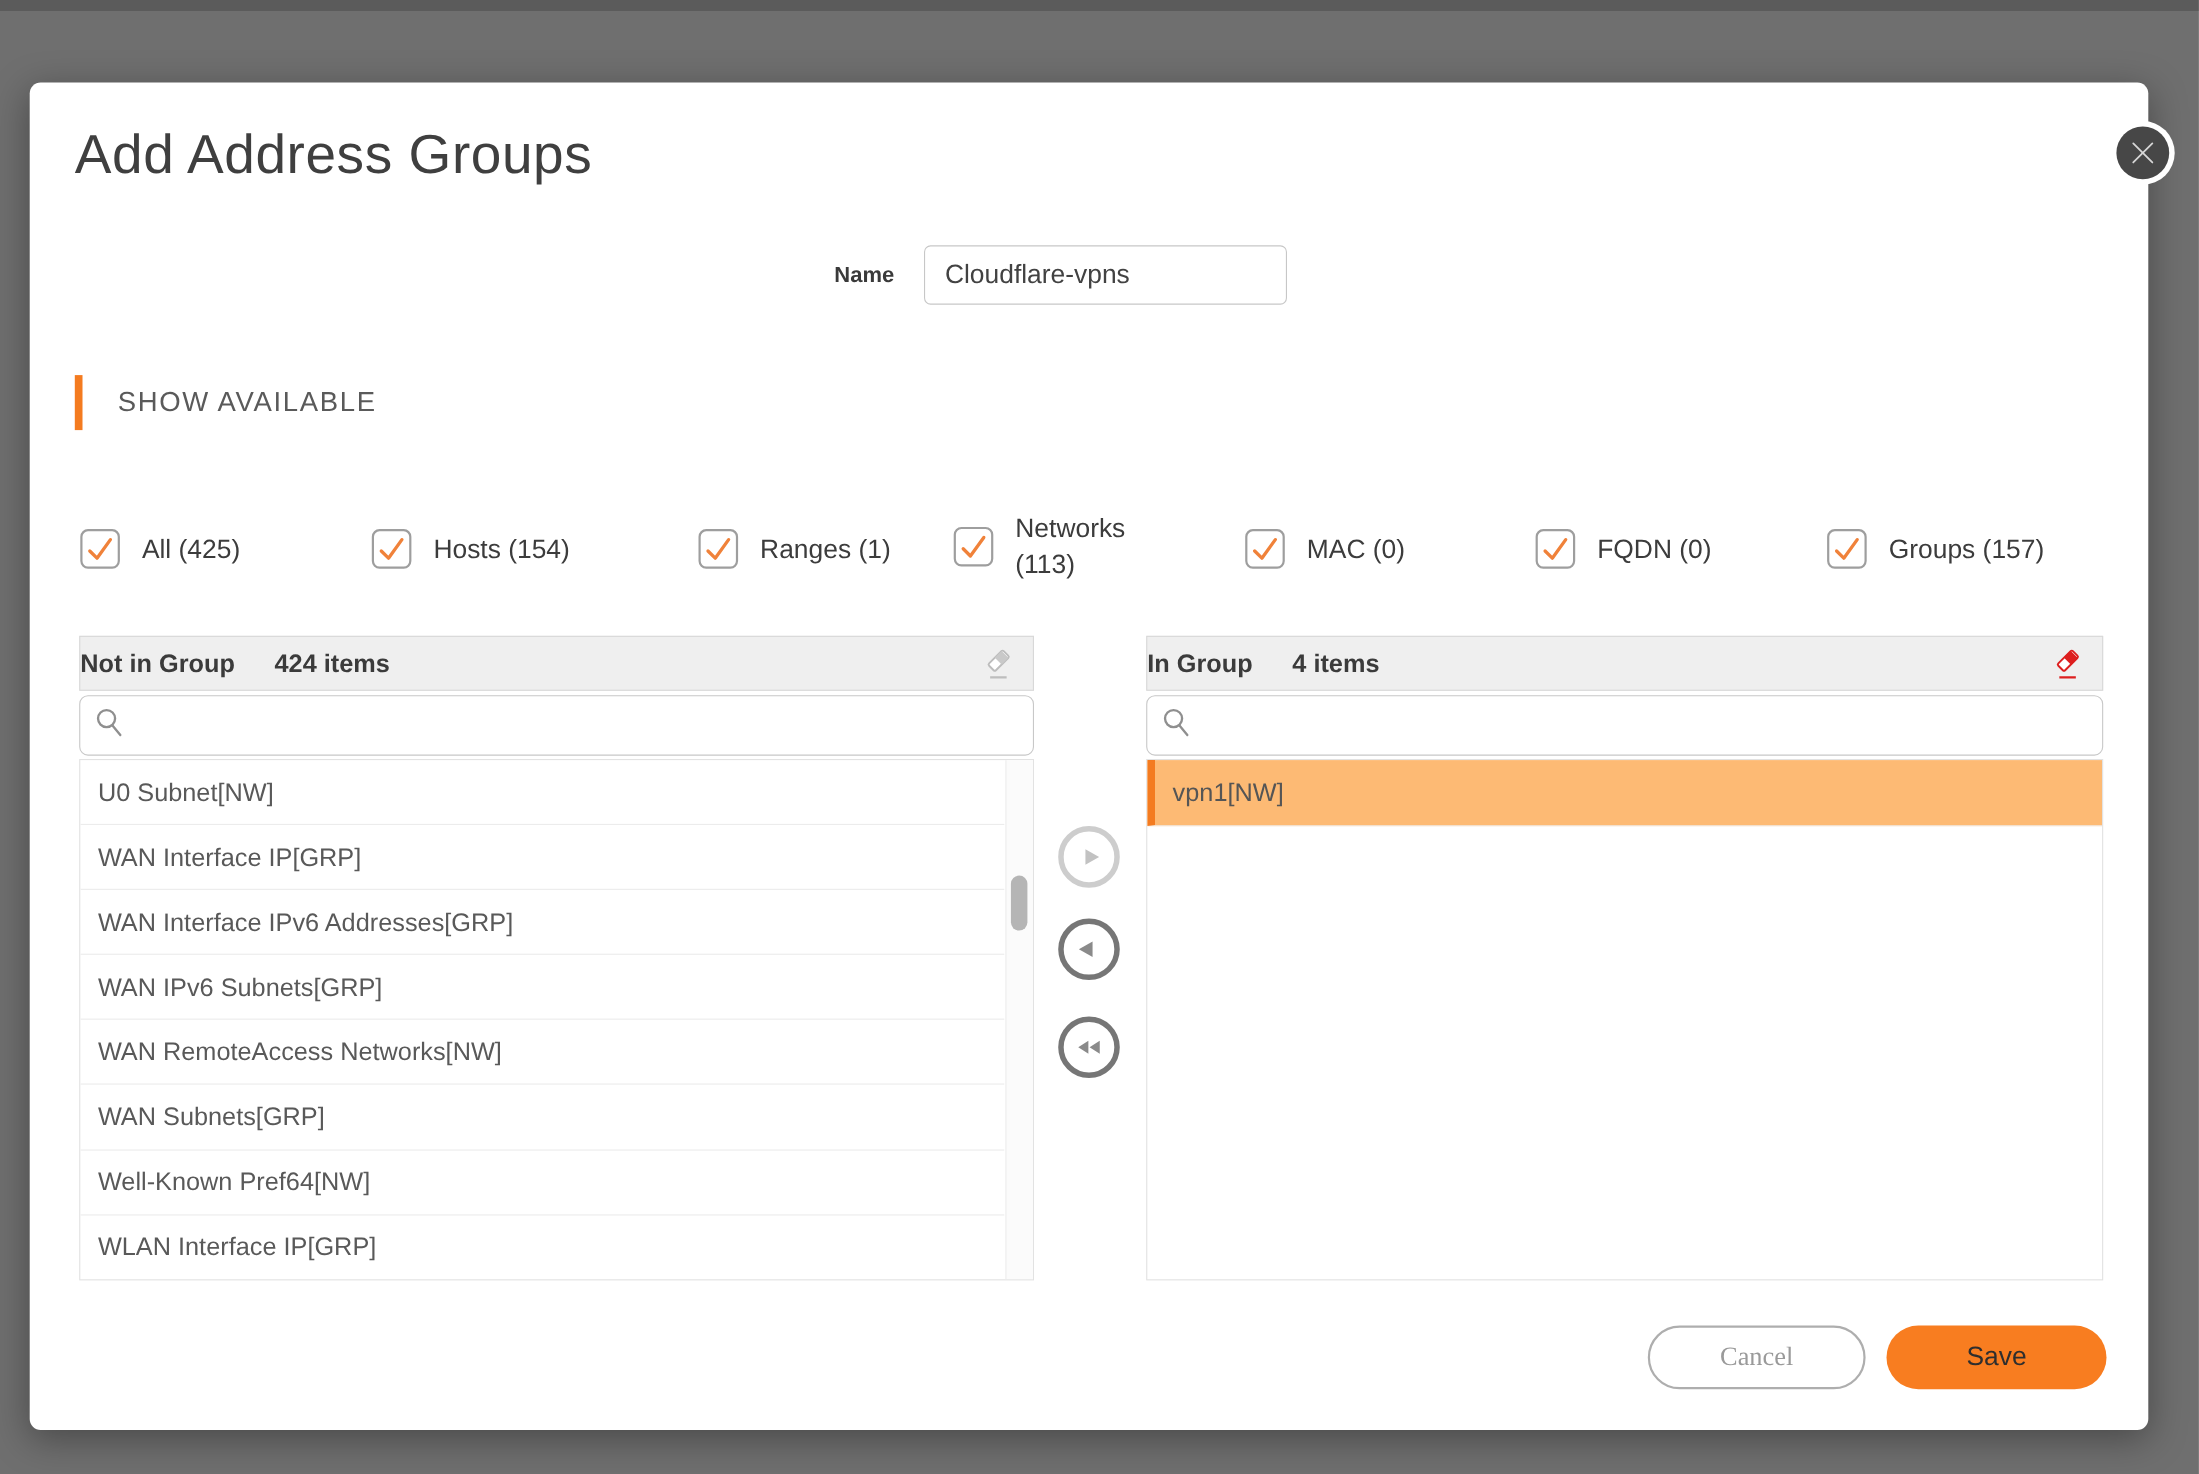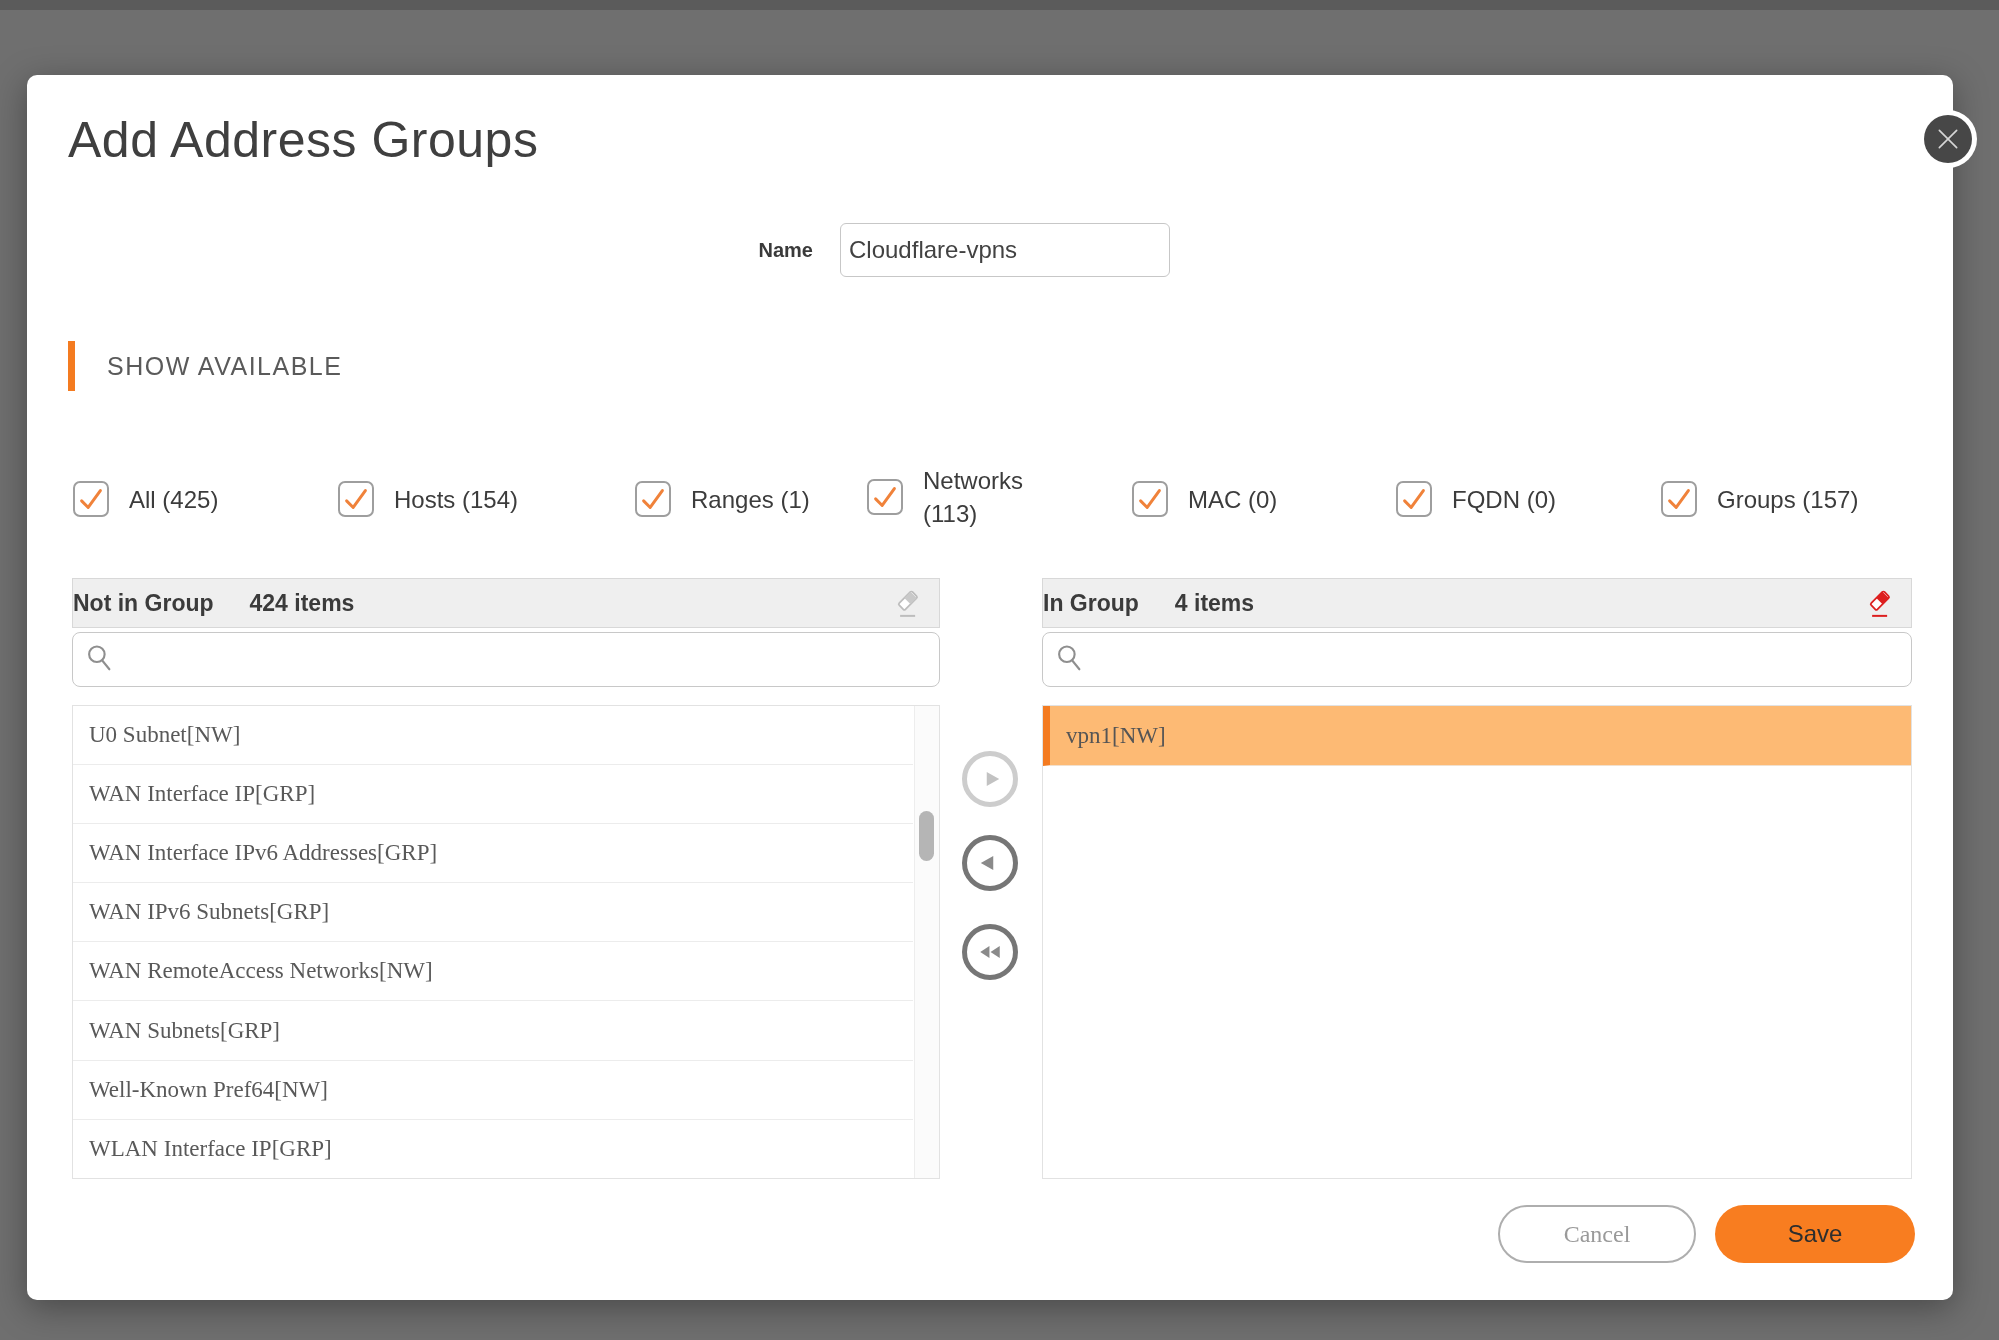--- a/index.html
+++ b/index.html
@@ -32,21 +32,21 @@
   .title{
     position:absolute; left:41px; top:36px;
     font-size:50px; font-weight:500; color:#3f3f3f; letter-spacing:.5px;
   }
   .name-label{
     position:absolute; left:566px; top:148px; width:220px; height:54px;
     line-height:54px; text-align:right; font-size:20px; font-weight:700; color:#3a3a3a;
   }
   .name-input{
     position:absolute; left:813px; top:148px; width:330px; height:54px;
-    border:1px solid #c7c7c7; border-radius:6px; padding:0 8px;
+    border:1px solid #c7c7c7; border-radius:6px; padding:0 18px;
     font-size:24px; color:#424242; outline:none;
     font-family:"Liberation Sans","DejaVu Sans",sans-serif;
   }
   .section-bar{
     position:absolute; left:41px; top:266px; width:7px; height:50px; background:#f47b20;
   }
   .section-label{
     position:absolute; left:80px; top:266px; height:50px; line-height:50px;
     font-size:25px; color:#5a5a5a; letter-spacing:1.5px;
   }
@@ -78,22 +78,22 @@
     position:relative; margin-top:4px; height:55px; background:#fff;
     border:1px solid #c8c8c8; border-radius:8px;
     display:flex; align-items:center; padding-left:12px;
   }
   .searchbox input{
     border:none; outline:none; flex:1; height:100%; font-size:23px; color:#444;
     background:transparent; padding-left:10px;
     font-family:"Liberation Sans","DejaVu Sans",sans-serif;
   }
   .listbox{
-    position:relative; margin-top:18px; height:474px; background:#fff;
-    border:1px solid #e2e2e2; overflow:hidden;font-family:Liberation Serif, serif;
+    position:relative; margin-top:3px; height:474px; background:#fff;
+    border:1px solid #e2e2e2; overflow:hidden;
   }
   .listbox .row{
     height:59.1px; display:flex; align-items:center; padding-left:16px;
     font-size:23px; color:#595959; margin-right:26px;
     border-bottom:1px solid #ececec; cursor:pointer;
   }
   .listbox .row:last-of-type{ border-bottom:none; }
   .scrollcol{
     position:absolute; right:0; top:0; bottom:0; width:25px;
     background:#fbfbfb; border-left:1px solid #ededed;

